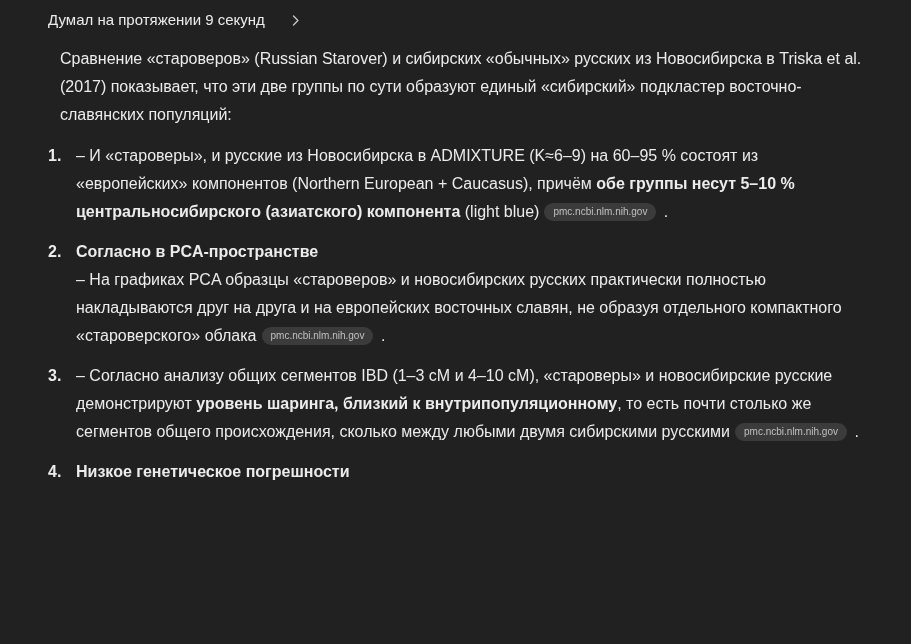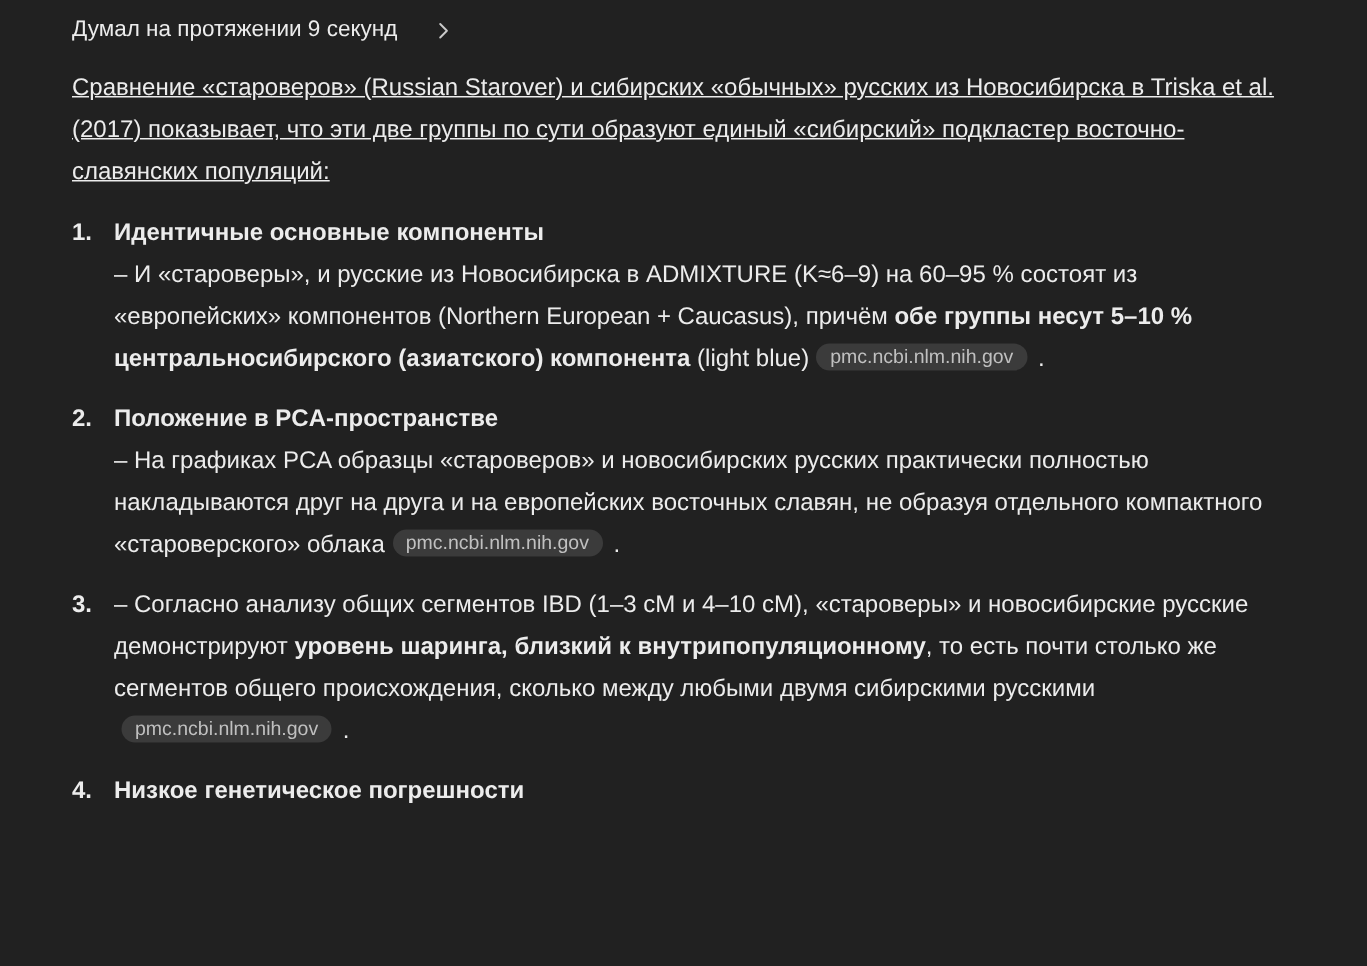--- a/index.html
+++ b/index.html
@@ -27,23 +27,22 @@
     cursor: pointer;
     margin-bottom: 15px;
   }
   .thinking-header .chev {
     display: inline-flex;
     align-items: center;
     margin-top: 1px;
   }
   .intro {
     line-height: 28px;
-    margin: 0 0 13px 0;
+    margin: 0 0 13px 12px;
     max-width: 824px;
-    text-decoration: underline;
   }
   .numbered-list {
     max-width: 824px;
   }
   .list-item {
     position: relative;
     padding-left: 28px;
     margin-bottom: 12px;
   }
   .li-num {
@@ -64,21 +63,21 @@
     font-weight: 700;
   }
   .li-body sub {
     font-size: 10px;
     line-height: 0;
   }
   .citation-badge {
     display: inline-block;
     background: #3b3b3b;
     color: #c0c0c0;
-    font-size: 13px;
+    font-size: 10px;
     line-height: 13px;
     padding: 2px 9px 3px 9px;
     border-radius: 10px;
     vertical-align: 2px;
     margin: 0 3px 0 5px;
     cursor: pointer;
     white-space: nowrap;
   }
 </style>
 </head>
@@ -93,26 +92,25 @@
         <path d="M5.5 2.5 L11 8 L5.5 13.5" stroke="#c9c9c9" stroke-width="1.6" stroke-linecap="round" stroke-linejoin="round"></path>
       </svg>
     </span>
   </div>
 
   <p class="intro">Сравнение «староверов» (Russian Starover) и сибирских «обычных» русских из Новосибирска в Triska et al. (2017) показывает, что эти две группы по сути образуют единый «сибирский» подкластер восточно-славянских популяций:</p>
 
   <div class="numbered-list">
       <div class="list-item">
         <span class="li-num">1.</span>
-        <div class="li-title">Идентичные основные компоненты</div>
         <div class="li-body"><span>– И «староверы», и русские из Новосибирска в ADMIXTURE (K≈6–9) на 60–95 % состоят из «европейских» компонентов (Northern European + Caucasus), причём </span><span class="bold">обе группы несут 5–10 % центральносибирского (азиатского) компонента</span><span> (light blue)</span><span class="citation-badge">pmc.ncbi.nlm.nih.gov</span><span> .</span></div>
       </div>
       <div class="list-item">
         <span class="li-num">2.</span>
-        <div class="li-title">Положение в PCA-пространстве</div>
+        <div class="li-title">Согласно в PCA-пространстве</div>
         <div class="li-body"><span>– На графиках PCA образцы «староверов» и новосибирских русских практически полностью накладываются друг на друга и на европейских восточных славян, не образуя отдельного компактного «староверского» облака</span><span class="citation-badge">pmc.ncbi.nlm.nih.gov</span><span> .</span></div>
       </div>
       <div class="list-item">
         <span class="li-num">3.</span>
         <div class="li-body"><span>– Согласно анализу общих сегментов IBD (1–3 cM и 4–10 cM), «староверы» и новосибирские русские демонстрируют </span><span class="bold">уровень шаринга, близкий к внутрипопуляционному</span><span>, то есть почти столько же сегментов общего происхождения, сколько между любыми двумя сибирскими русскими</span><span class="citation-badge">pmc.ncbi.nlm.nih.gov</span><span> .</span></div>
       </div>
       <div class="list-item">
         <span class="li-num">4.</span>
         <div class="li-title">Низкое генетическое погрешности</div>
       </div>

